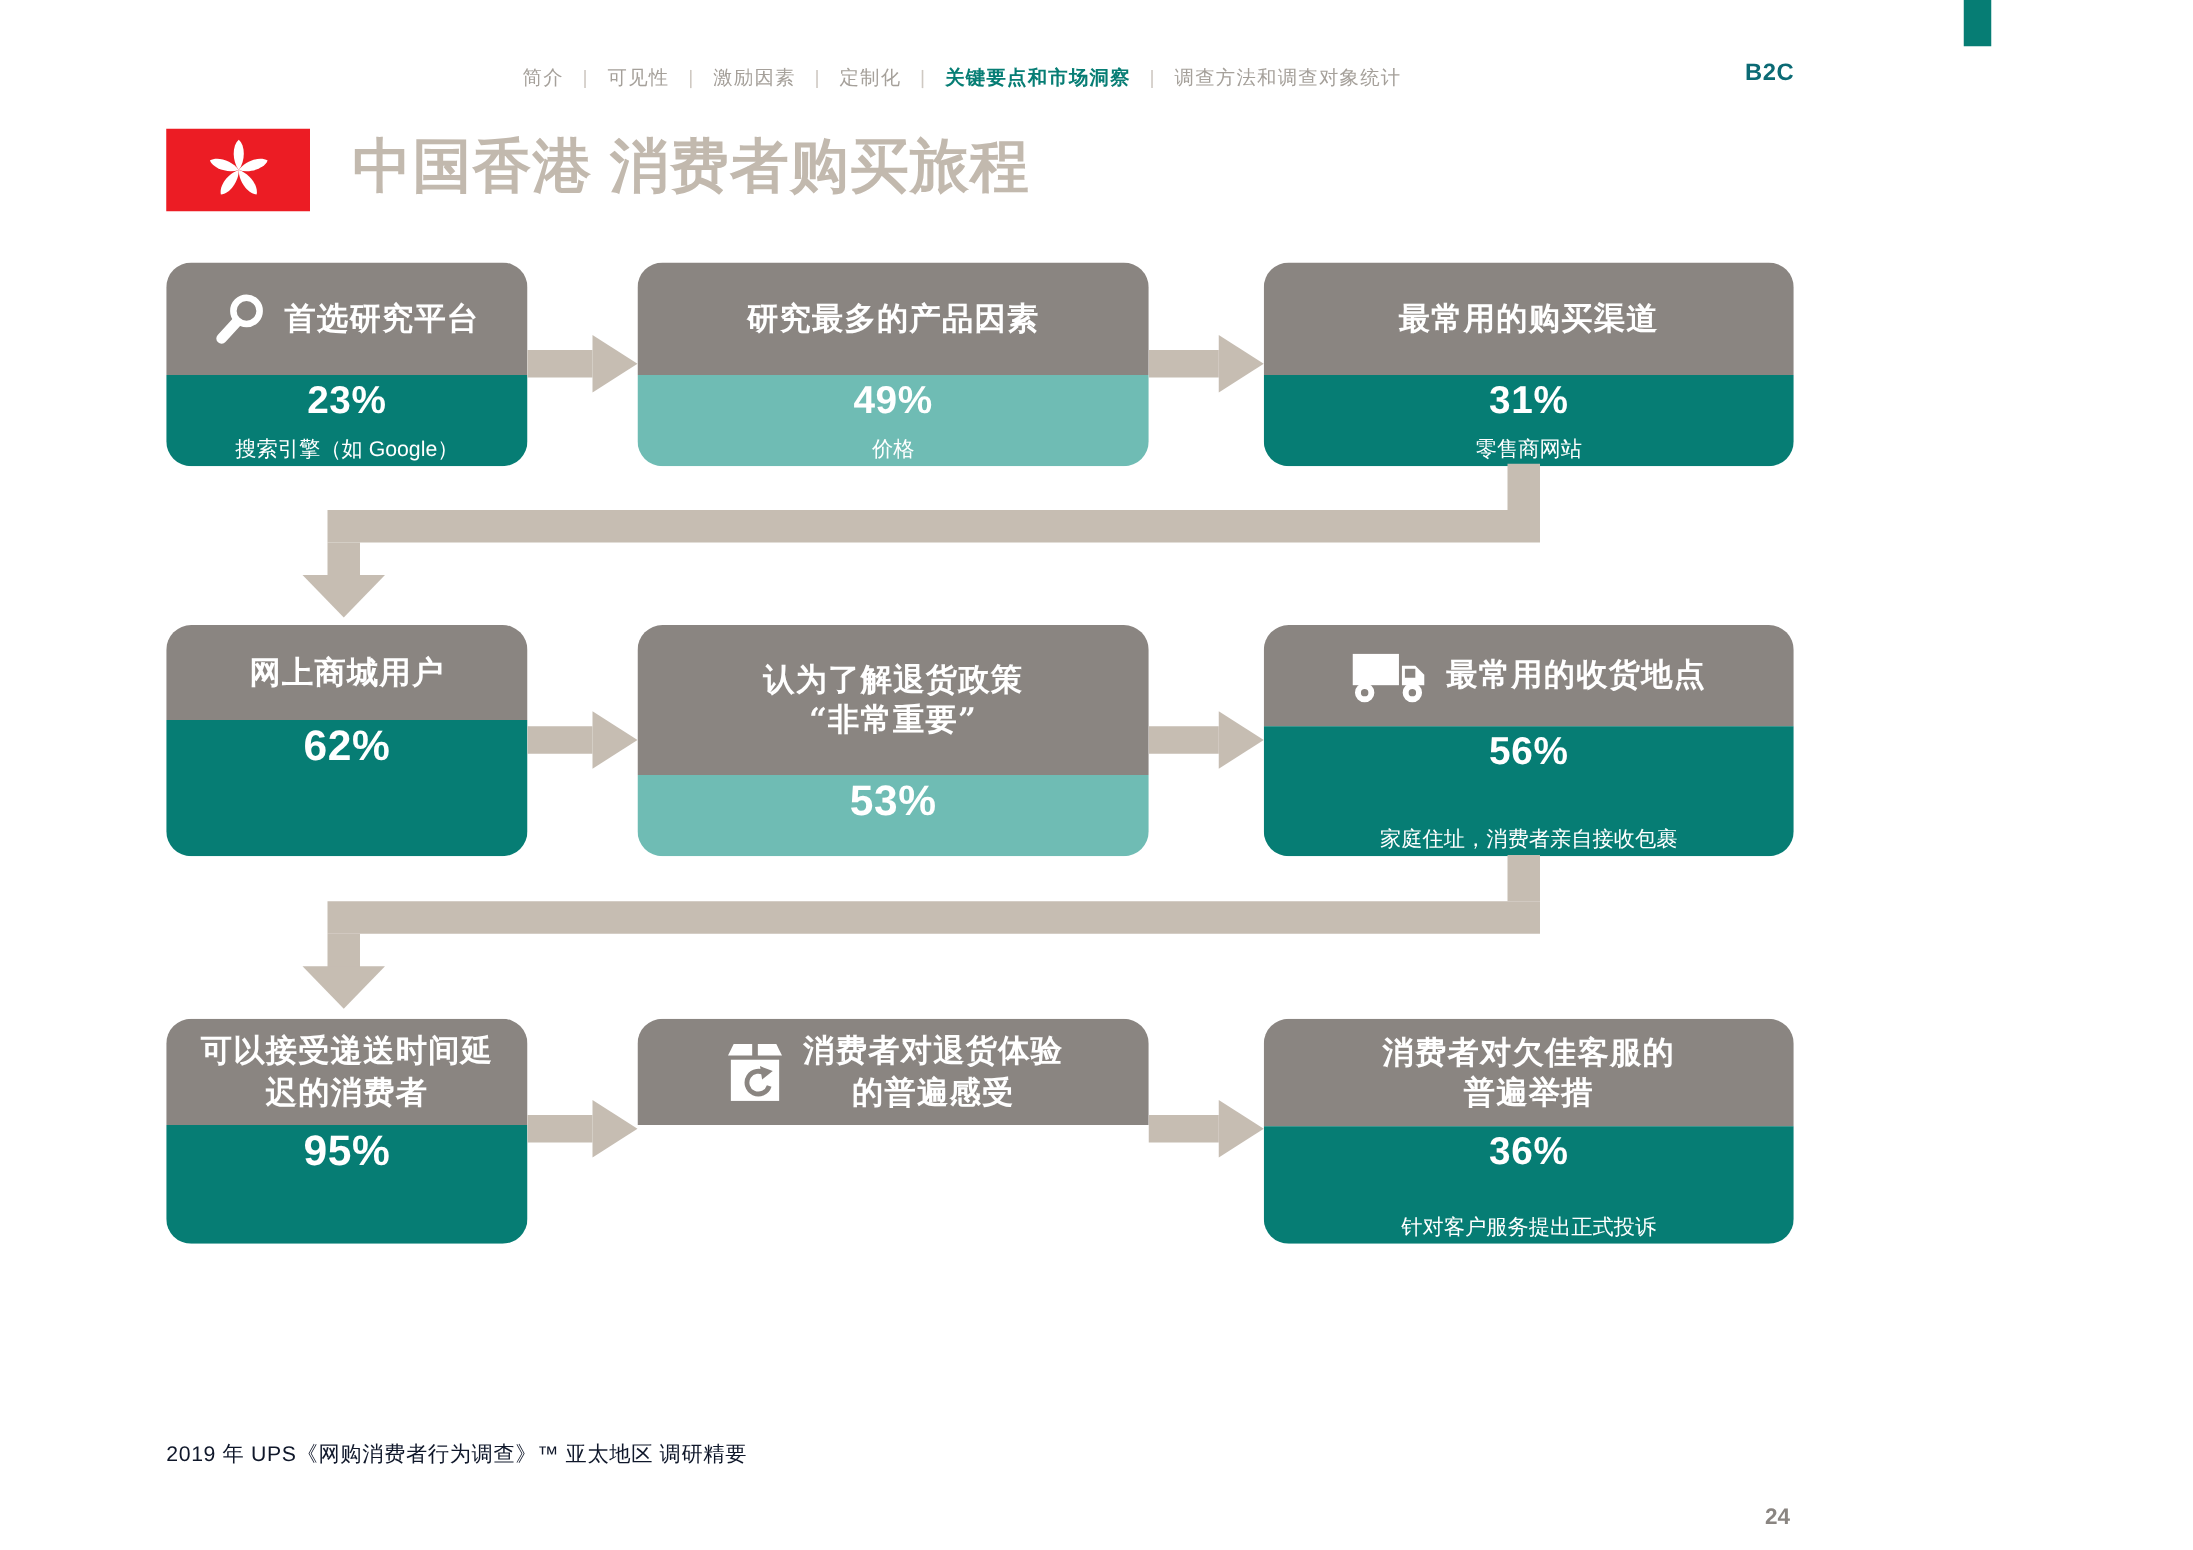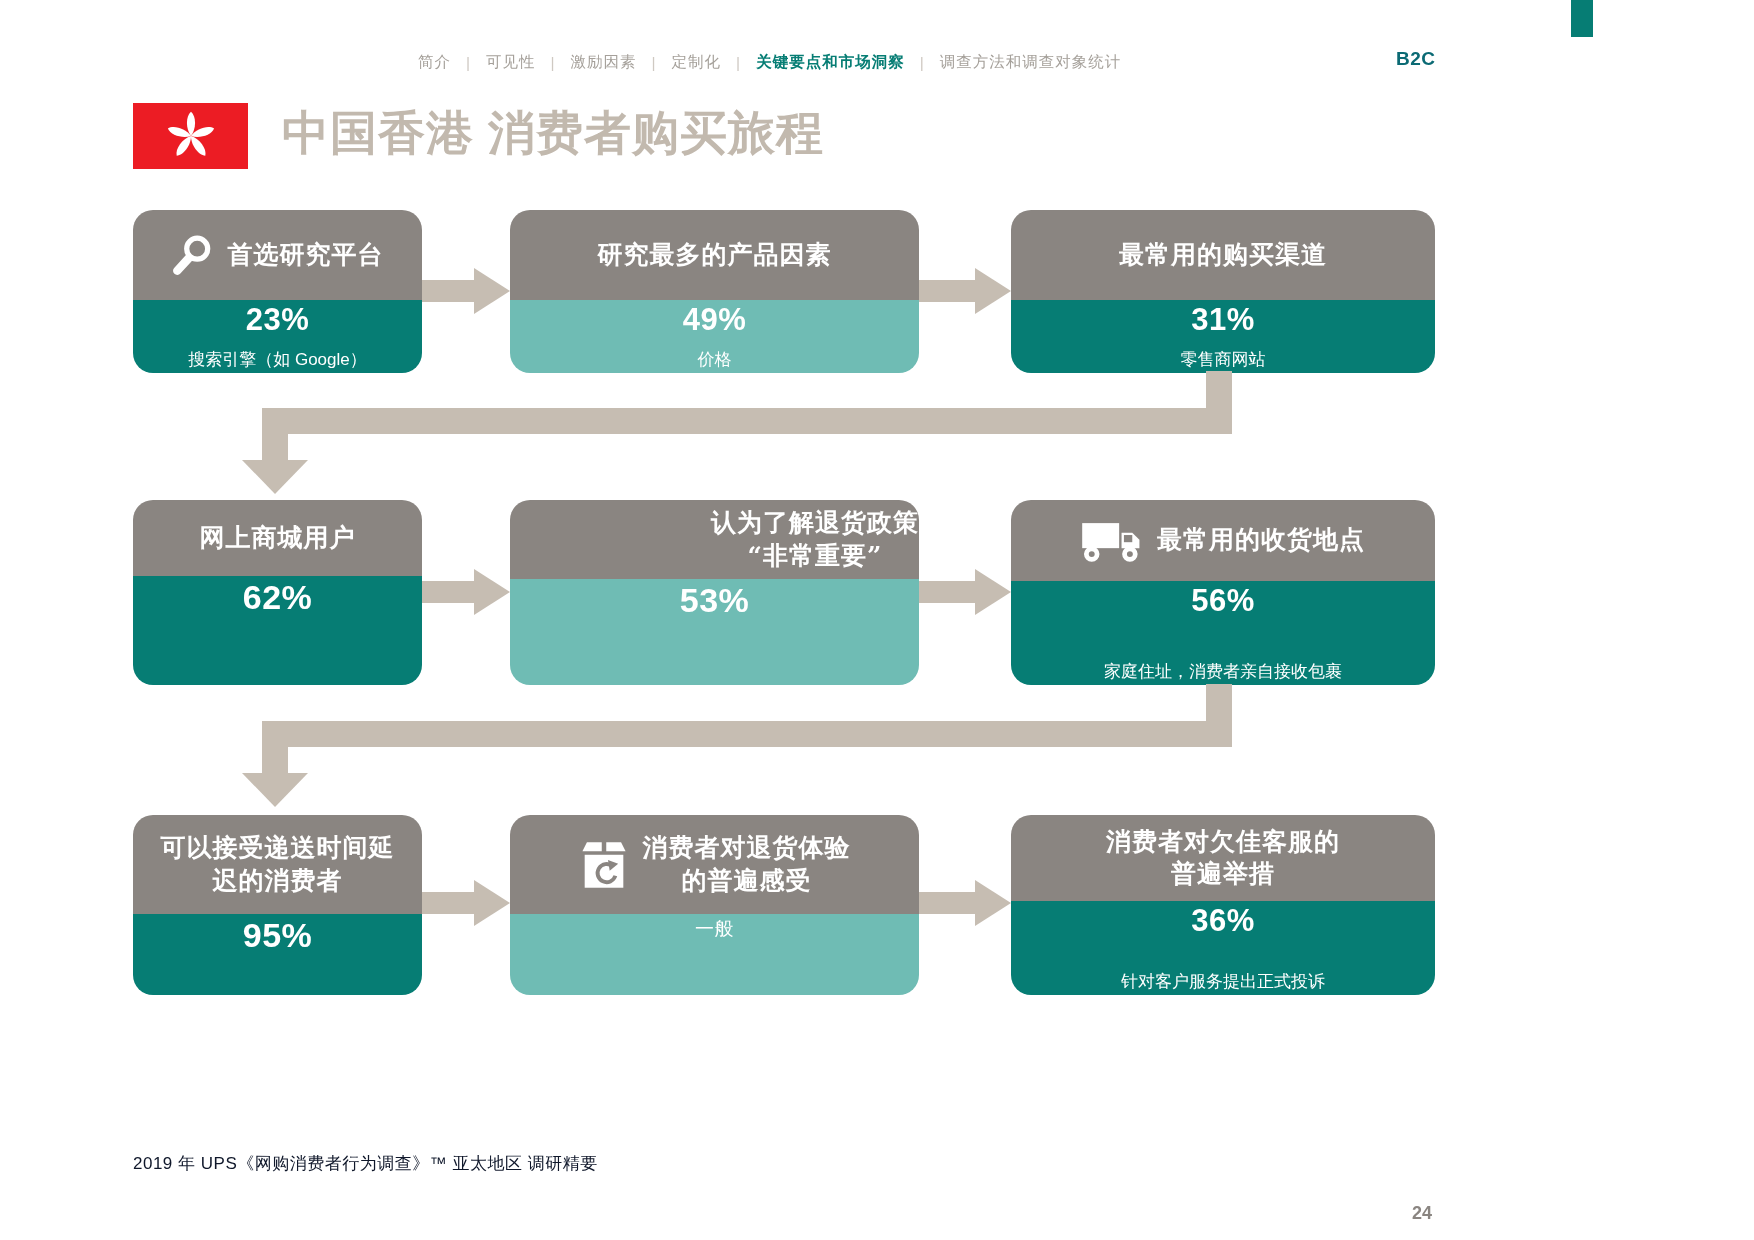--- a/index.html
+++ b/index.html
@@ -27,21 +27,21 @@
   .flag{position:absolute;left:133px;top:103px;width:115px;height:66px;background:var(--flag-red);
         display:flex;align-items:center;justify-content:center;}
   .page-title{position:absolute;left:282px;top:102px;font-size:47px;font-weight:bold;
         color:var(--title-taupe);letter-spacing:1px;white-space:nowrap;}
 
   .box{position:absolute;display:flex;flex-direction:column;border-radius:20px;overflow:hidden;}
   .c1{left:133px;width:289px;} .c2{left:510px;width:409px;} .c3{left:1011px;width:424px;}
   .r1{top:210px;height:163px;} .r2{top:500px;height:185px;} .r3{top:815px;height:180px;}
   .box-header{background:var(--header-gray);color:#fff;display:flex;align-items:center;justify-content:center;
         gap:14px;text-align:center;font-family:"DejaVu Serif",serif;font-weight:bold;flex:0 0 auto;}
-  .hh77{height:90px;} .hh76{height:76px;} .hh98{height:79px;justify-content:flex-end;} .hh81{height:81px;} .hh111{height:99px;} .hh86{height:86px;}
+  .hh77{height:90px;} .hh76{height:76px;} .hh98{height:120px;} .hh81{height:81px;} .hh111{height:85px;} .hh86{height:86px;}
   .box-title{white-space:pre-line;line-height:1.3;font-size:25px;letter-spacing:1px;}
   .box-value-area{flex:1;display:flex;flex-direction:column;align-items:center;justify-content:space-between;color:#fff;padding:2px 10px;}
   .dark{background:var(--dark-teal);} .light{background:var(--light-teal);}
   .value{font-weight:bold;font-size:31px;letter-spacing:0.5px;}
   .value-lg{font-size:34px;}
   .value-sm{font-size:19px;font-weight:normal;}
   .subtitle{font-size:17px;margin-top:3px;font-weight:normal;white-space:nowrap;}
 
   .shaft{position:absolute;background:var(--arrow-beige);}
   .head-right{position:absolute;width:0;height:0;border-top:23px solid transparent;
@@ -210,23 +210,20 @@
           <polygon points="3,10 7,2 20,2 20,10" fill="#fff"></polygon>
           <polygon points="24,2 37,2 41,10 24,10" fill="#fff"></polygon>
           <rect x="5" y="13" width="34" height="29" fill="#fff"></rect>
           <path d="M29.5 23 A8 8 0 1 0 32 31.5" fill="none" stroke="#8A8581" stroke-width="3.4"></path>
           <polygon points="25.5,17.5 34.5,21 27,27" fill="#8A8581"></polygon>
         </svg>
       </span>
       <span class="box-title">消费者对退货体验
 的普遍感受</span>
     </div>
-    <div class="box-value-area light">
-      <div class="value value-sm">一般</div>
-    </div>
   </div>
 
   <div class="box r3 c3">
     <div class="box-header hh86">
       <span class="box-title">消费者对欠佳客服的
 普遍举措</span>
     </div>
     <div class="box-value-area dark">
       <div class="value">36%</div>
       <div class="subtitle">针对客户服务提出正式投诉</div>

